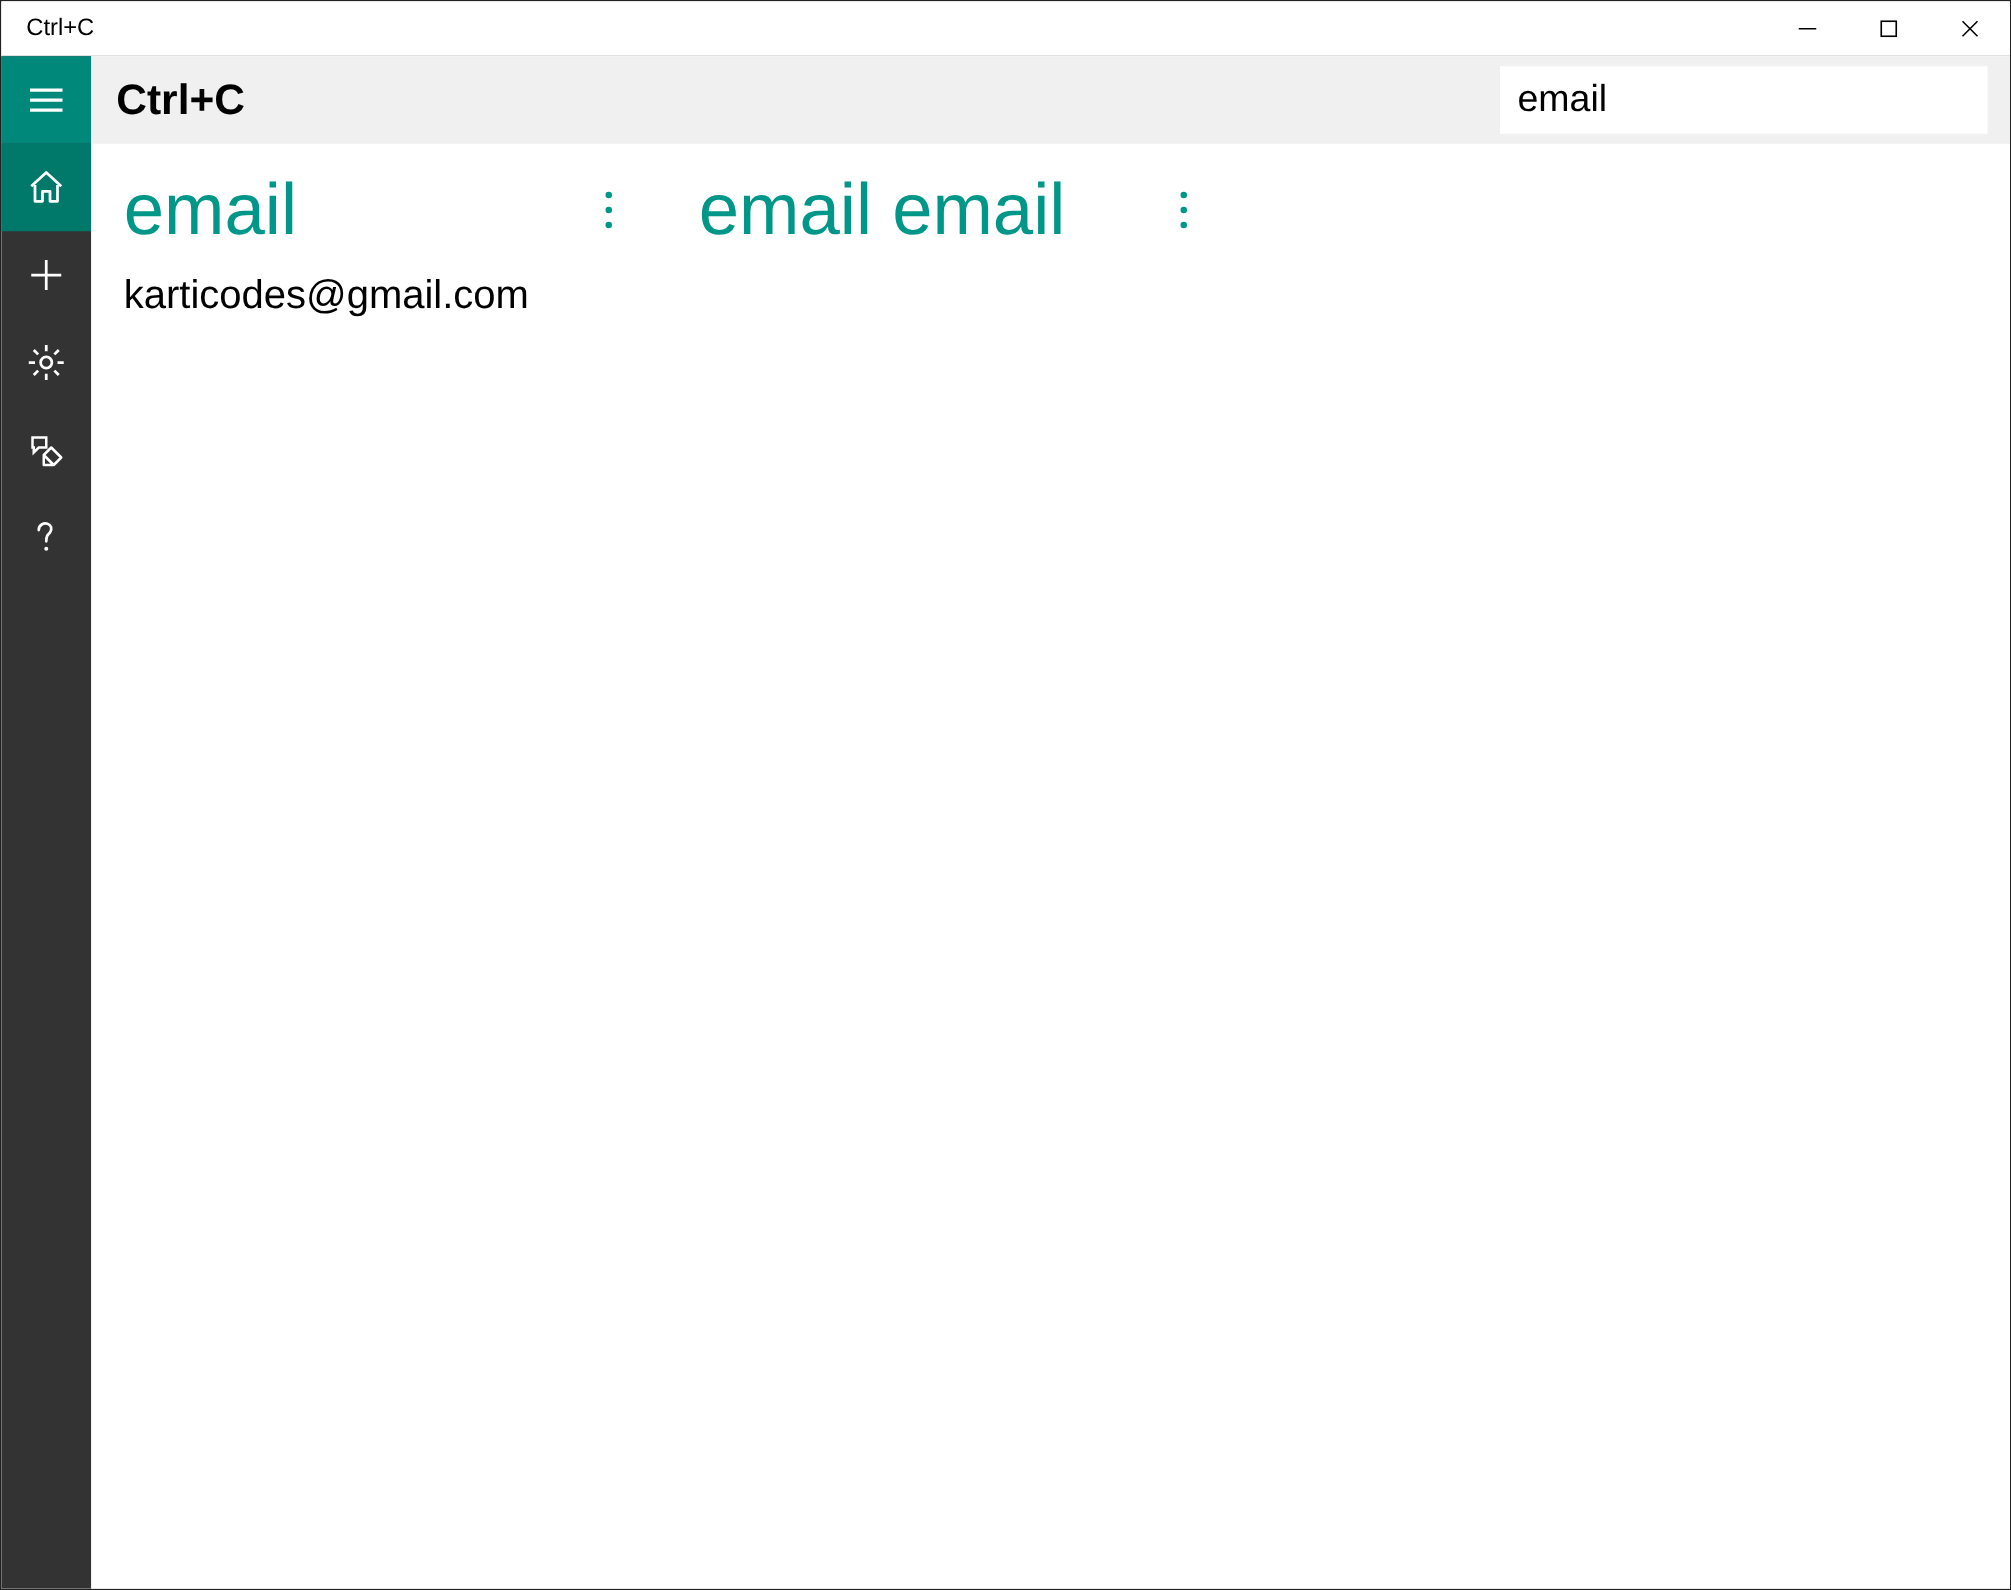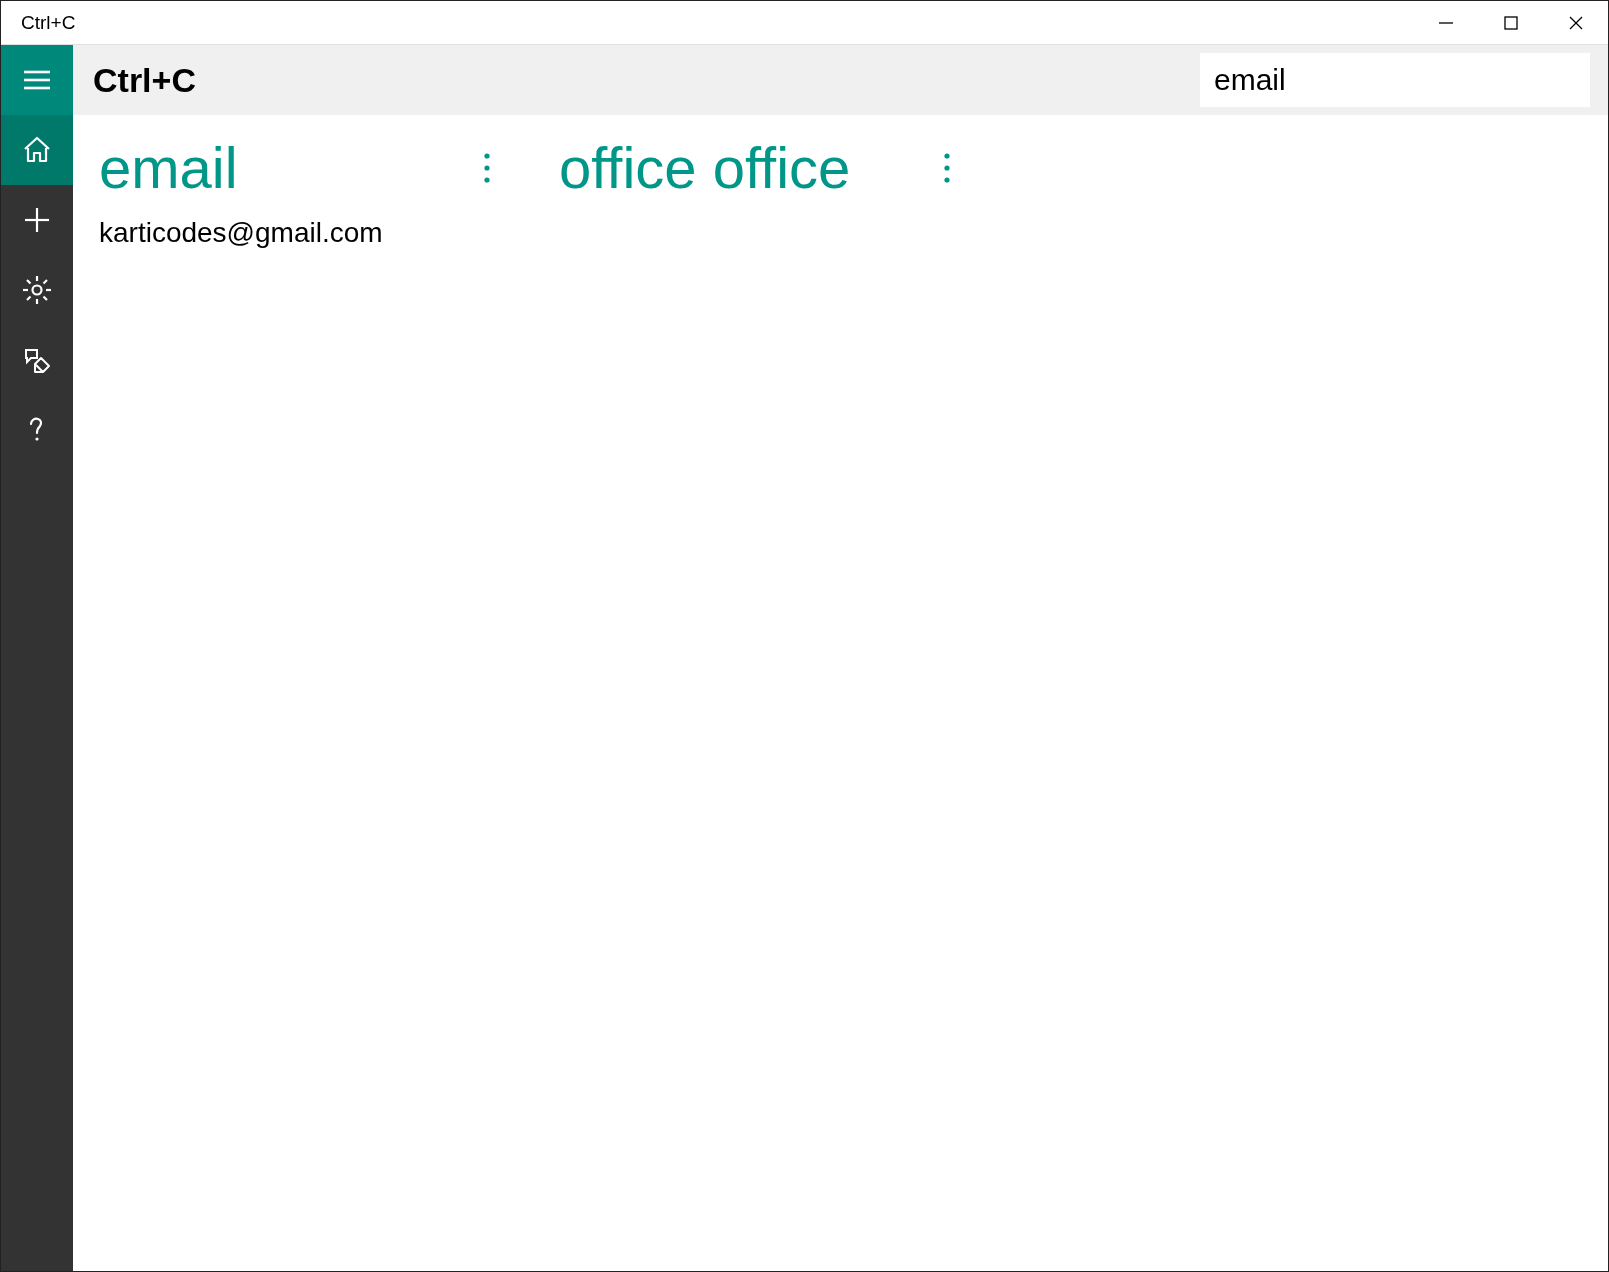--- a/index.html
+++ b/index.html
@@ -154,21 +154,21 @@
       width: 24px;
       height: 44px;
       display: flex;
       align-items: center;
       justify-content: center;
       cursor: pointer;
       color: #009688;
     }
     .card-more svg { width: 8px; height: 34px; }
     .card-detail {
-      font-size: 28px;
+      font-size: 32px;
       color: #000;
     }
   </style>
 </head>
 <body>
 
 <div class="titlebar">
   <div class="titlebar-left">Ctrl+C</div>
   <div class="titlebar-controls">
     <div class="titlebar-btn">
@@ -266,21 +266,21 @@
                 <circle cx="4" cy="5" r="2.6" fill="currentColor"></circle>
                 <circle cx="4" cy="17" r="2.6" fill="currentColor"></circle>
                 <circle cx="4" cy="29" r="2.6" fill="currentColor"></circle>
               </svg>
             </div>
           </div>
           <div class="card-detail">karticodes@gmail.com</div>
         </div>
         <div class="card">
           <div class="card-header">
-            <div class="card-title">office office</div>
+            <div class="card-title">email email</div>
             <div class="card-more">
               <svg viewBox="0 0 8 34">
                 <circle cx="4" cy="5" r="2.6" fill="currentColor"></circle>
                 <circle cx="4" cy="17" r="2.6" fill="currentColor"></circle>
                 <circle cx="4" cy="29" r="2.6" fill="currentColor"></circle>
               </svg>
             </div>
           </div>
         </div>
       </div>

